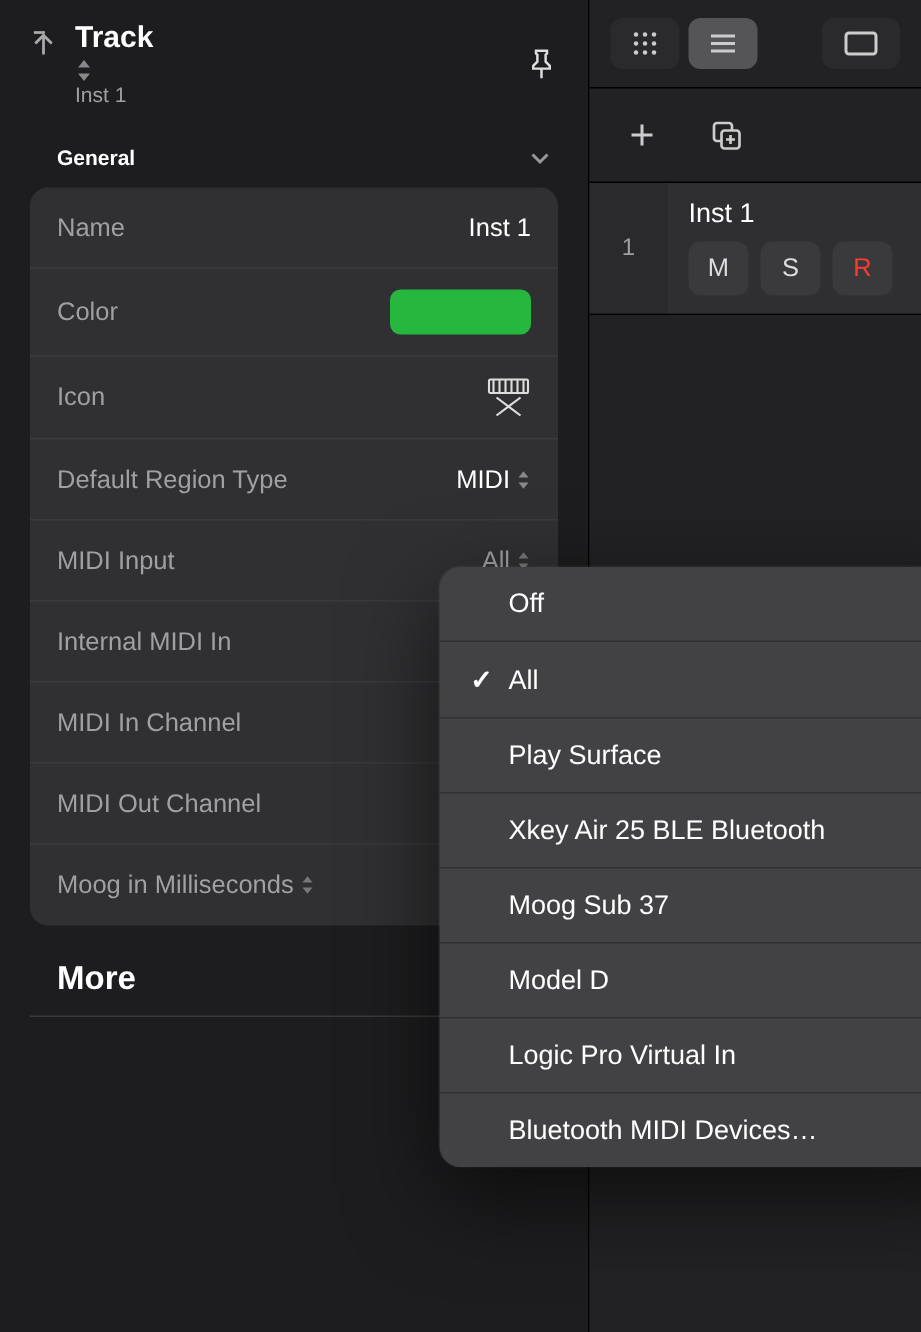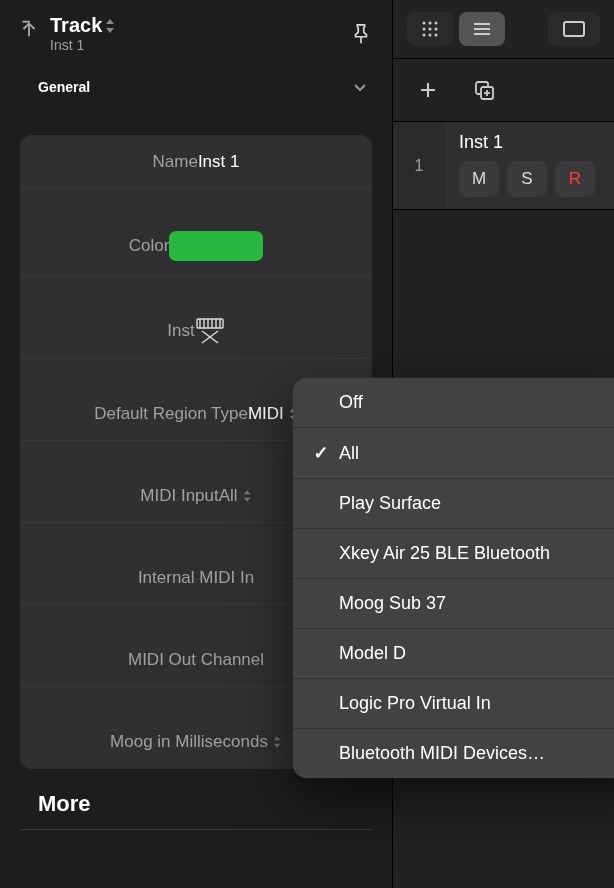--- a/index.html
+++ b/index.html
@@ -43,21 +43,21 @@
   }
 
   
   .left-header {
     display:flex; align-items:center; justify-content:space-between;
     padding: 14px 18px 12px 18px;
   }
   .track-title-block { display:flex; align-items:flex-start; gap:10px; }
   .up-arrow { width:22px; height:22px; display:flex; align-items:center; justify-content:center; color:#aaa; margin-top:4px;}
   .track-labels { display:flex; flex-direction:column; }
-  .track-title-row { display:flex; align-items:center; gap:2px;}
+  .track-title-row { display:flex; align-items:flex-start; gap:2px;flex-direction:column;}
   .track-title { font-size:20px; font-weight:600; }
   .updown-icon { color:#888; font-size:12px; }
   .track-sub { font-size:14px; color: var(--text-secondary); margin-top:0px;}
   .pin-btn { width:26px; height:26px; display:flex; align-items:center; justify-content:center; color:#ddd; }
 
   
   .section-header {
     display:flex; align-items:center; justify-content:space-between;
     padding: 14px 24px 12px 38px;
     font-size:14px; font-weight:600;
@@ -67,26 +67,25 @@
 
   
   .settings-list {
     margin: 0 20px;
     background: var(--bg-row);
     border-radius: 12px;
     overflow: visible;
     position: relative;
   }
   .setting-row {
-    display:flex; align-items:center; justify-content:center;
+    display:flex; align-items:center; justify-content:space-between;
     padding: 14px 18px;
     border-bottom: 1px solid var(--divider);
     font-size:17px;
     min-height:54px;
-    margin-top:28px;
   }
   .setting-row:last-child { border-bottom:none; }
   .setting-label { color: var(--text-secondary); display:flex; align-items:center; gap:4px;}
   .setting-value { color: var(--text-primary); display:flex; align-items:center; gap:4px; font-weight:400;}
   .setting-value.dim { color: var(--text-secondary); }
   .color-swatch {
     width:94px; height:30px; border-radius:7px; background: var(--green);
   }
 
   .more-header {
@@ -218,21 +217,21 @@
       <span class="setting-label">Name</span>
       <span class="setting-value">Inst 1</span>
     </div>
 
     <div class="setting-row">
       <span class="setting-label">Color</span>
       <span class="color-swatch"></span>
     </div>
 
     <div class="setting-row">
-      <span class="setting-label">Inst</span>
+      <span class="setting-label">Icon</span>
       <span class="setting-value">
         <span>
           <svg width="30" height="26" viewBox="0 0 30 26" fill="none" stroke="#ddd" stroke-width="1.4">
             <rect x="2" y="1" width="26" height="9" rx="1"></rect>
             <path d="M5 1 v9 M9 1 v9 M13 1 v9 M17 1 v9 M21 1 v9 M25 1 v9"></path>
             <path d="M7 13 L23 25 M23 13 L7 25"></path>
           </svg>
         </span>
       </span>
     </div>
@@ -261,20 +260,24 @@
             </svg>
         </span>
       </span>
     </div>
 
     <div class="setting-row">
       <span class="setting-label">Internal MIDI In</span>
       <span class="setting-value"></span>
     </div>
 
+    <div class="setting-row">
+      <span class="setting-label">MIDI In Channel</span>
+      <span class="setting-value"></span>
+    </div>
 
     <div class="setting-row">
       <span class="setting-label">MIDI Out Channel</span>
       <span class="setting-value"></span>
     </div>
 
     <div class="setting-row">
       <span class="setting-label">
         <span>Moog in Milliseconds</span>
         <span style="color:#777">

